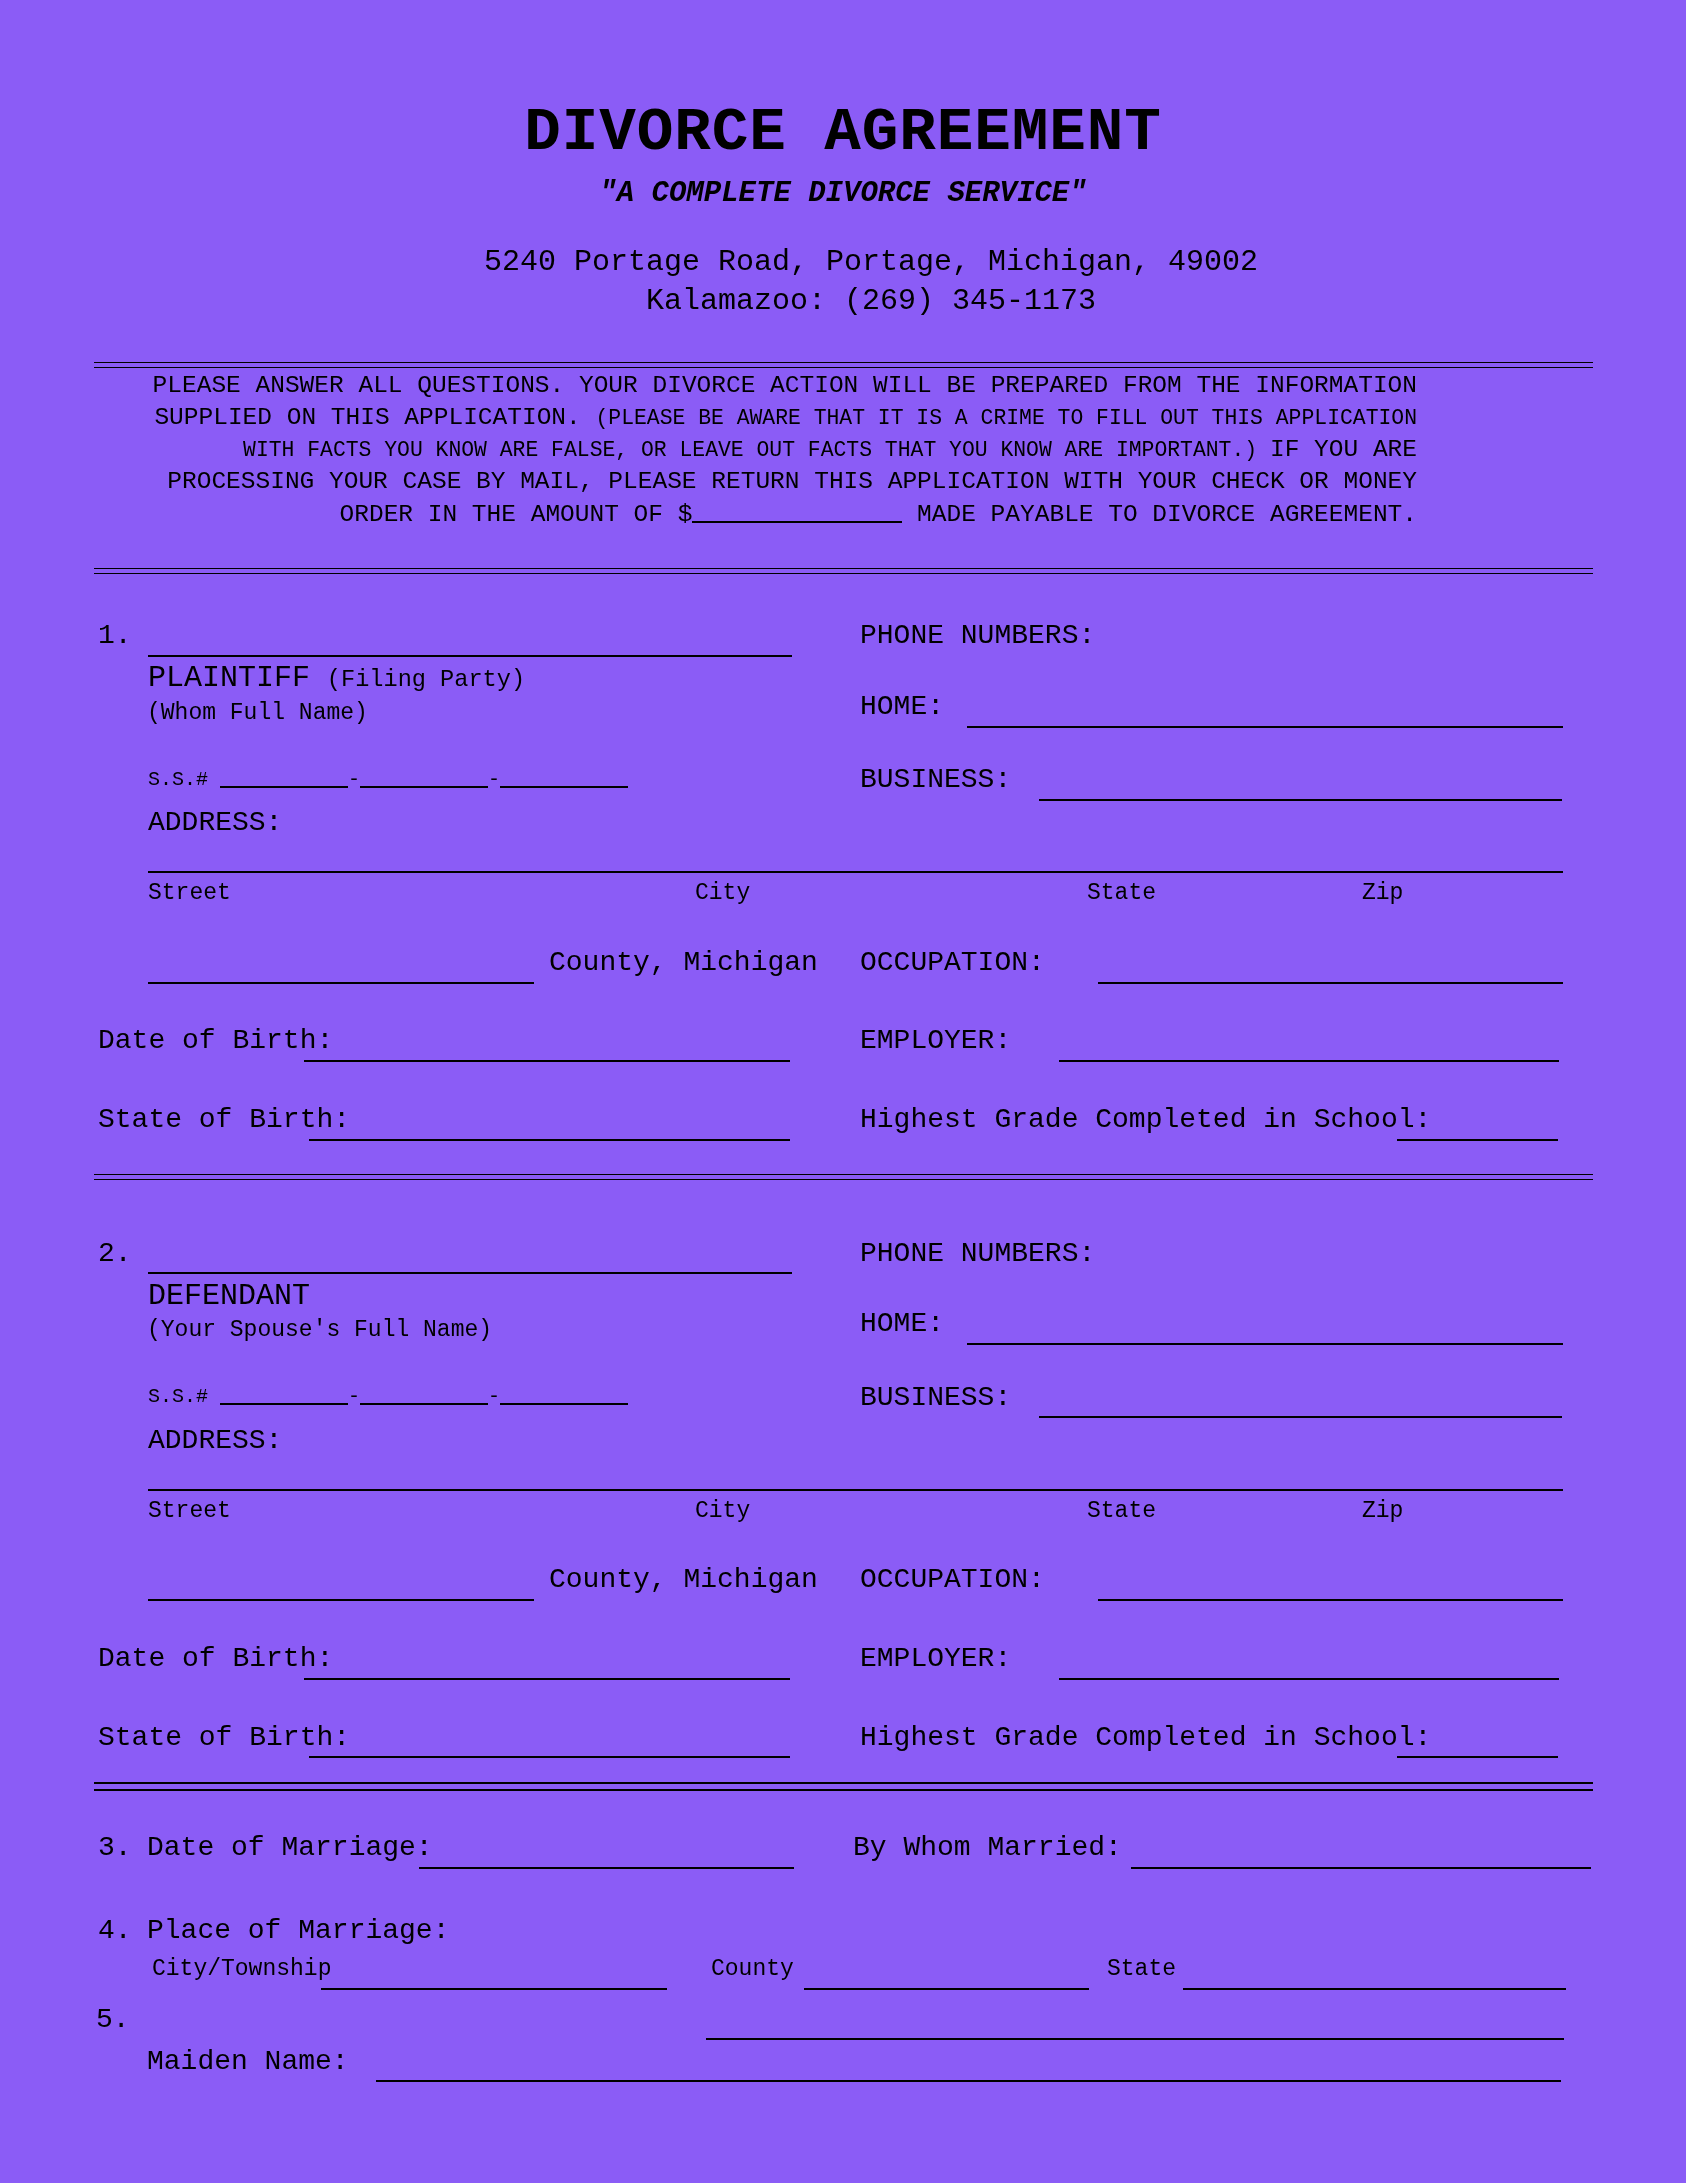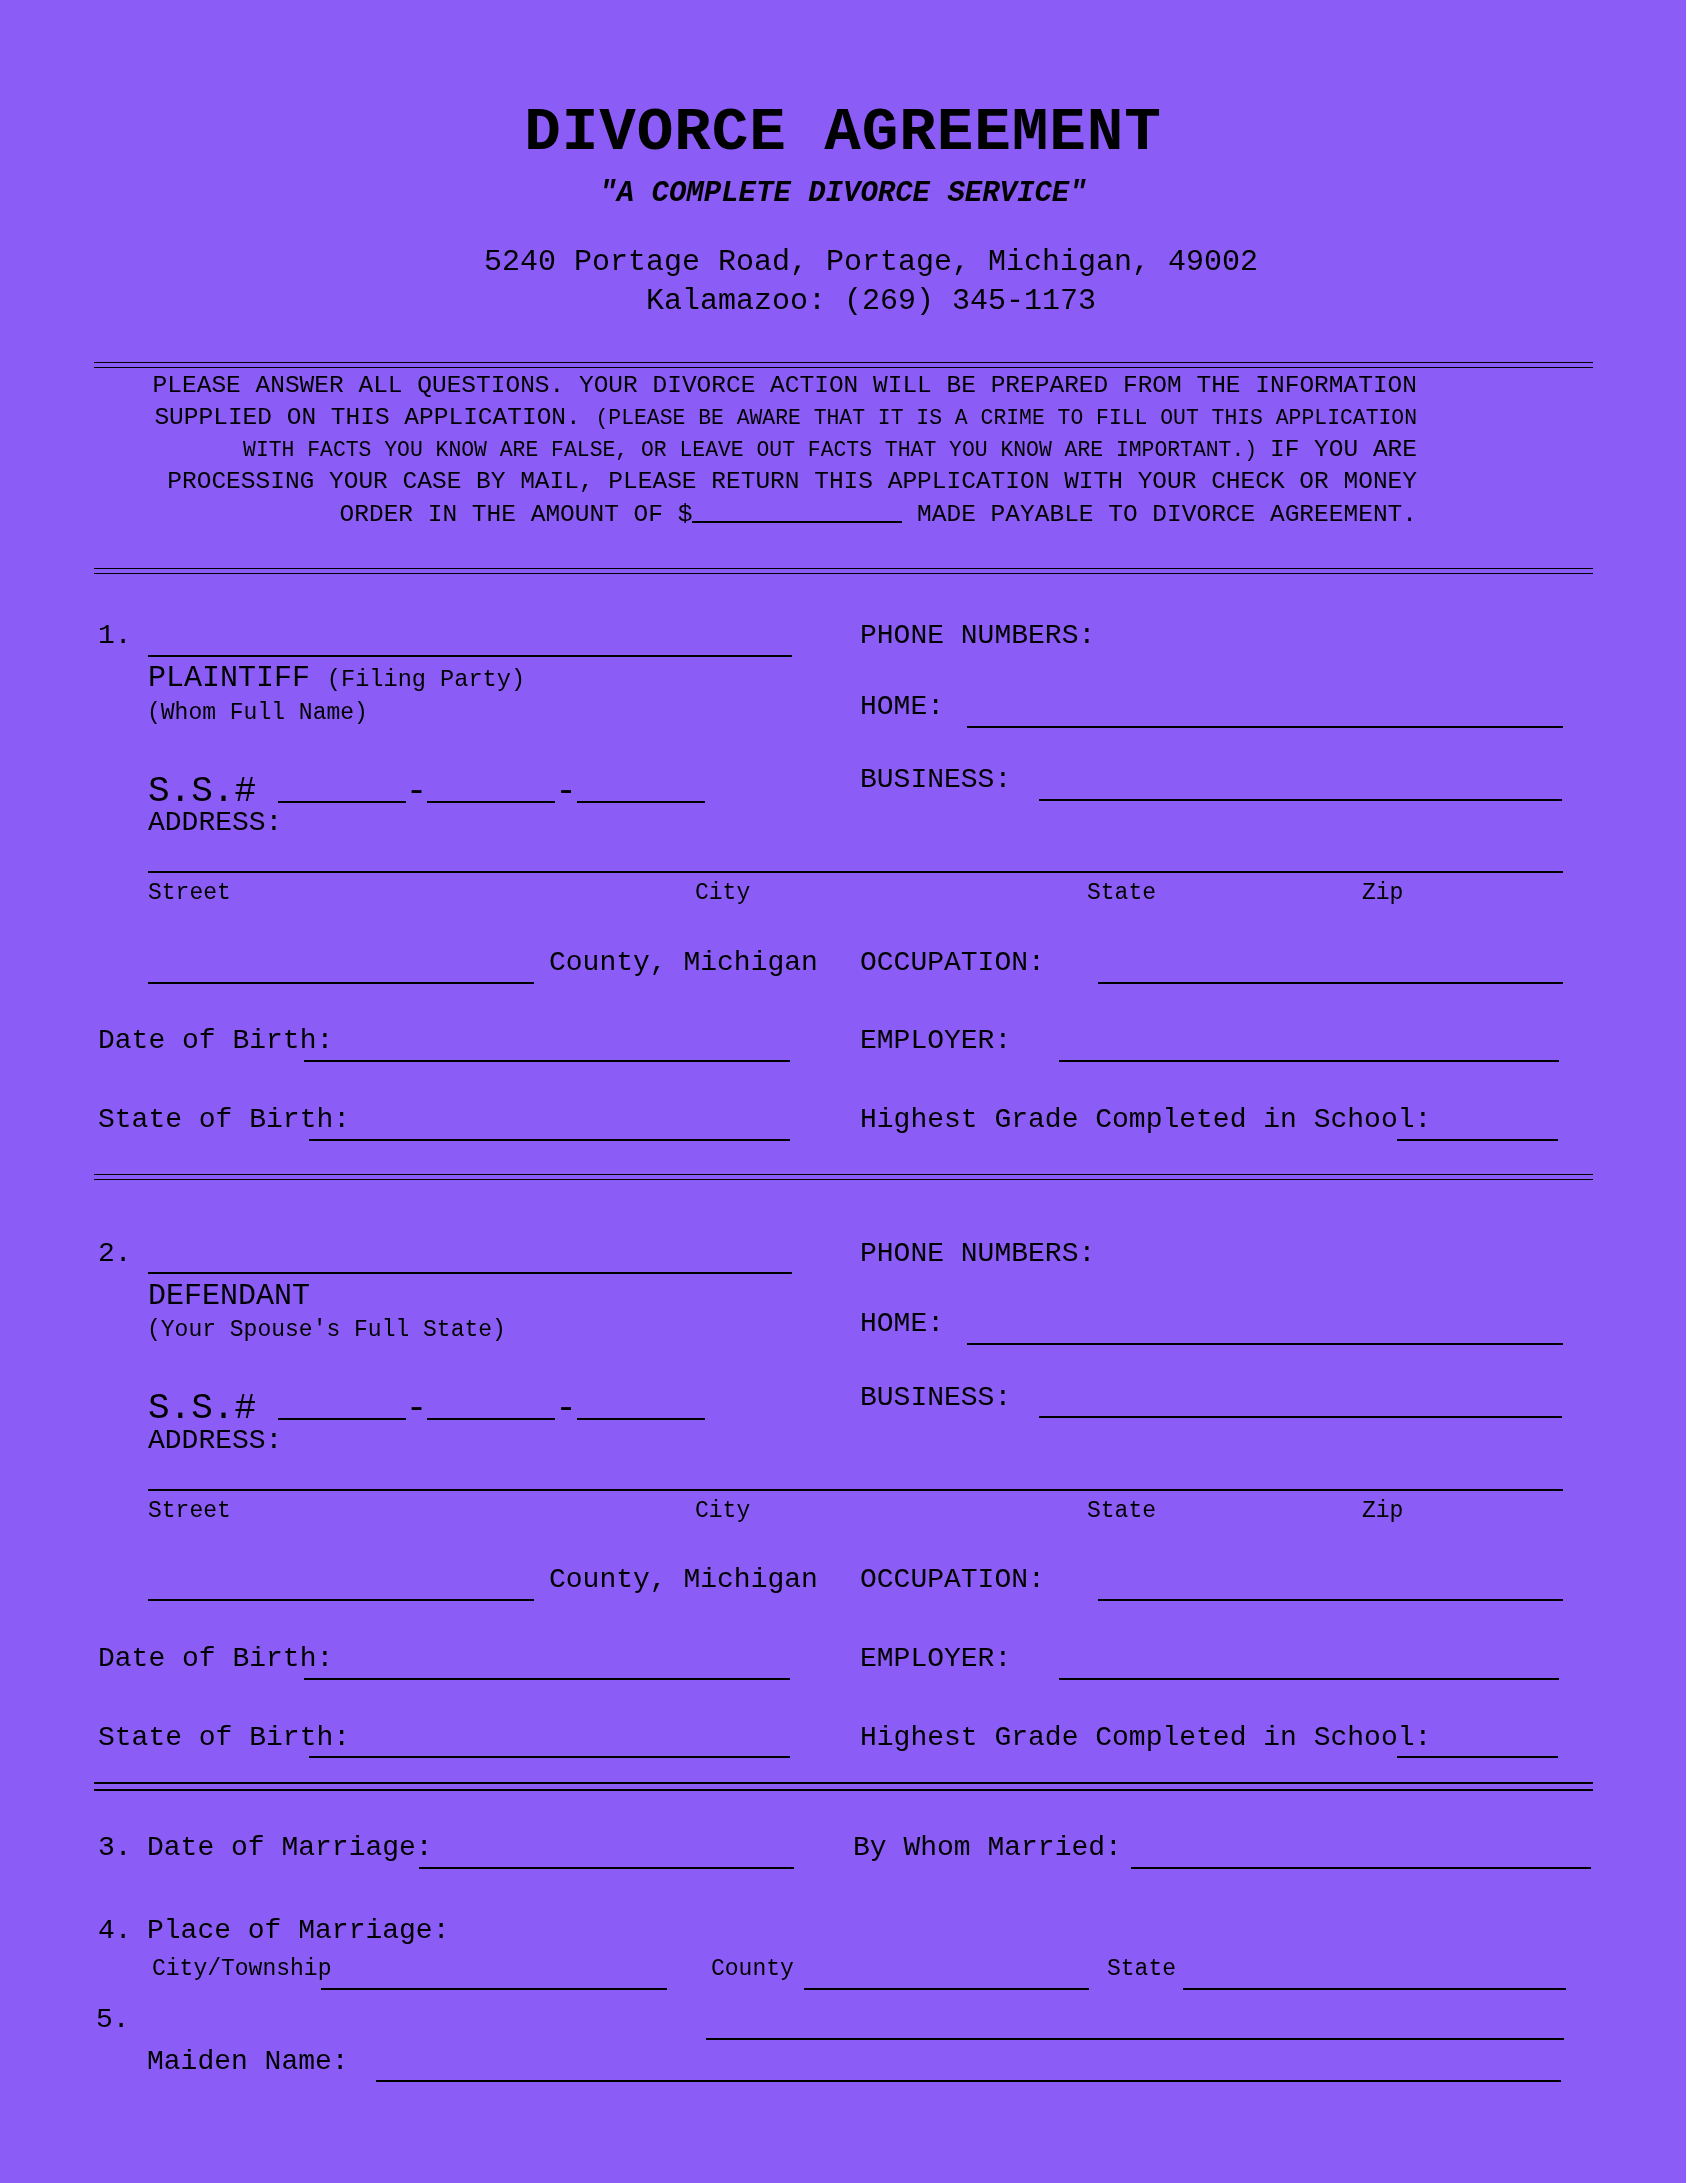--- a/index.html
+++ b/index.html
@@ -15,21 +15,21 @@
   .addr{font-size:30px;padding-left:28px;}
   .blank{position:absolute;border-bottom:2.6px solid #000;}
   .rule{position:absolute;left:94px;width:1499px;}
   .rule-thin{border-top:1.7px solid #000;border-bottom:1.7px solid #000;height:4.4px;}
   .rule-thick{border-top:2.6px solid #000;border-bottom:2.6px solid #000;height:5.2px;}
   .instr{position:absolute;left:103px;top:370px;width:1314px;font-size:24.5px;
          line-height:32px;white-space:normal;text-align:right;}
   .instr .xs{font-size:21.4px;}
   .iblank{display:inline-block;height:0.95em;border-bottom:2.6px solid #000;
           vertical-align:baseline;margin-bottom:-2.6px;}
-  .ssrow{position:absolute;font-size:36px;white-space:nowrap;}
+  .ssrow{position:absolute;font-size:20px;white-space:nowrap;}
   .ssrow .iblank{width:128px;}
   .rolenote{font-size:23.6px;}
 </style>
 </head>
 <body>
 
 <div class="page">
 
   <div class="center title" style="top:98px">DIVORCE AGREEMENT</div>
   <div class="center subtitle" style="top:177px">"A COMPLETE DIVORCE SERVICE"</div>
@@ -79,21 +79,21 @@
   <div class="tx" style="left:860px;top:1104px">Highest Grade Completed in School:</div>
   <span class="blank" style="left:1397px;top:1106px;width:161px;height:33px"></span>
 
   <div class="rule rule-thin" style="top:1174px"></div>
 
   <div class="tx" style="left:98px;top:1238px">2.</div>
   <span class="blank" style="left:148px;top:1239px;width:644px;height:33px"></span>
   <div class="tx" style="left:860px;top:1238px">PHONE NUMBERS:</div>
 
   <div class="tx big" style="left:148px;top:1279px">DEFENDANT</div>
-  <div class="tx sm" style="left:147px;top:1317px">(Your Spouse's Full State)</div>
+  <div class="tx sm" style="left:147px;top:1317px">(Your Spouse's Full Name)</div>
 
   <div class="tx" style="left:860px;top:1308px">HOME:</div>
   <span class="blank" style="left:967px;top:1310px;width:596px;height:33px"></span>
 
   <div class="ssrow" style="left:148px;top:1384px"><span>S.S.#</span>&nbsp;<span class="iblank"></span><span>-</span><span class="iblank"></span><span>-</span><span class="iblank"></span></div>
 
   <div class="tx" style="left:860px;top:1382px">BUSINESS:</div>
   <span class="blank" style="left:1039px;top:1383px;width:523px;height:33px"></span>
 
   <div class="tx" style="left:148px;top:1425px">ADDRESS:</div>

